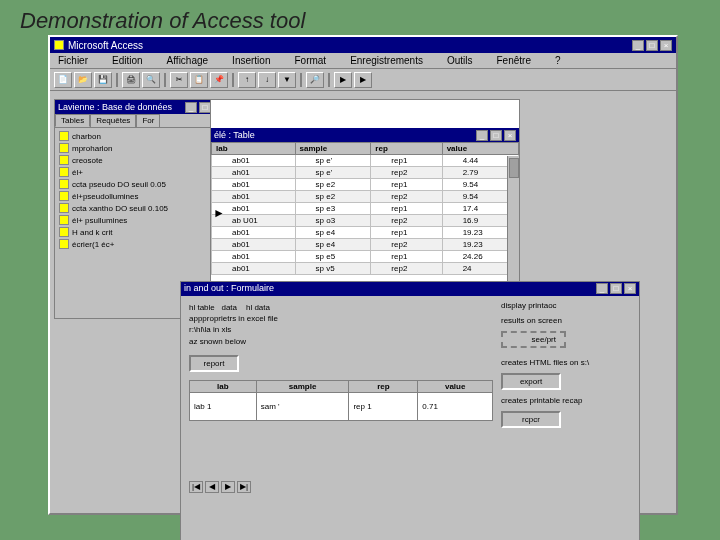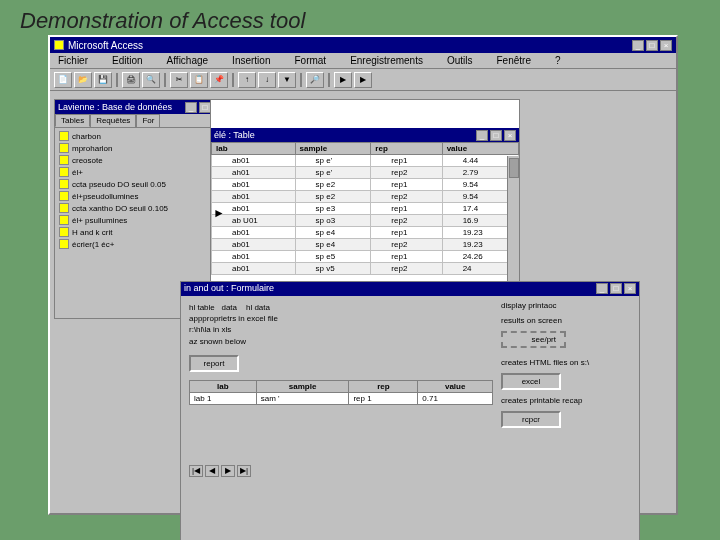--- a/index.html
+++ b/index.html
@@ -318,21 +318,21 @@
 
     .form-data-table th {
       background: #c0c0c0;
       border: 1px solid #808080;
       padding: 1px 4px;
       font-weight: bold;
     }
 
     .form-data-table td {
       border: 1px solid #808080;
-      padding: 1px 4px;
+      padding: 9px 4px;
       background: #fff;
     }
 
     .action-btn {
       background: #c0c0c0;
       border: 2px solid;
       border-top-color: #808080;
       border-left-color: #808080;
       border-bottom-color: #fff;
       border-right-color: #fff;
@@ -653,21 +653,21 @@
               <div class="nav-btn">▶</div>
               <div class="nav-btn">▶|</div>
             </div>
           </div>
 
           <div style="display:flex; flex-direction:column; gap:6px; width:130px; font-size:8px; margin-top:-50px;">
             <div>display printaoc</div>
             <div>results on screen</div>
             <button class="see-prt-btn">see/prt</button>
             <div style="margin-top:4px;">creates HTML files on s:\</div>
-            <button class="action-btn">excel</button>
+            <button class="action-btn">export</button>
             <div>creates printable recap</div>
             <button class="action-btn">rcpcr</button>
           </div>
         </div>
 
       </div>
     </div>
 
   </div>
 </div>

